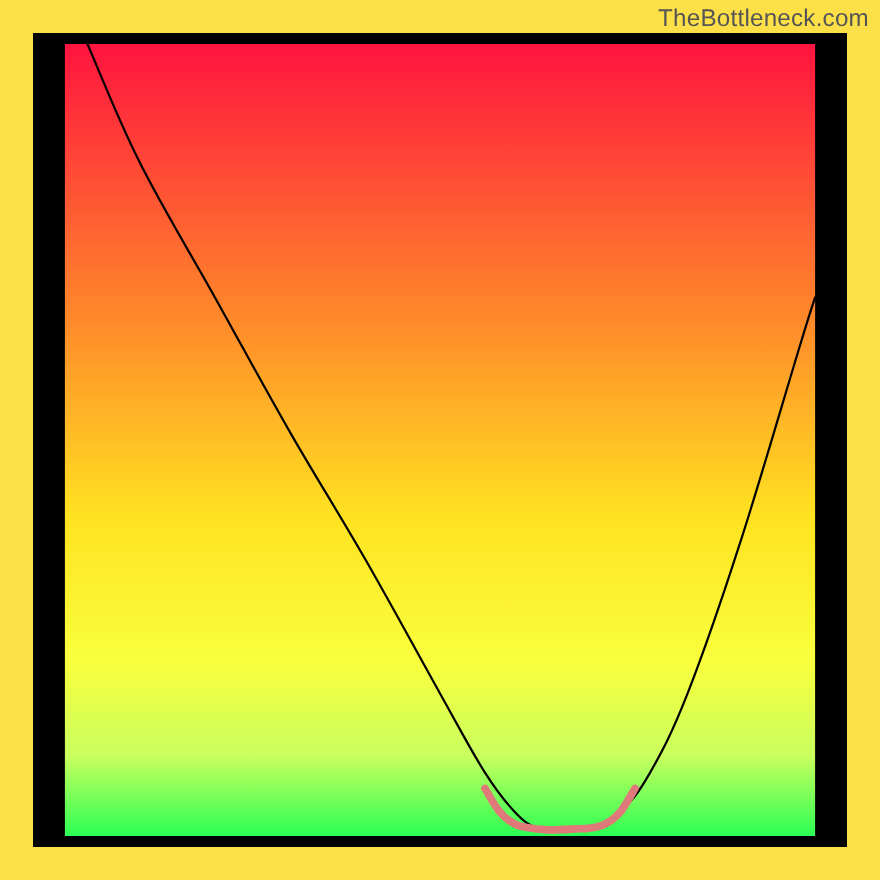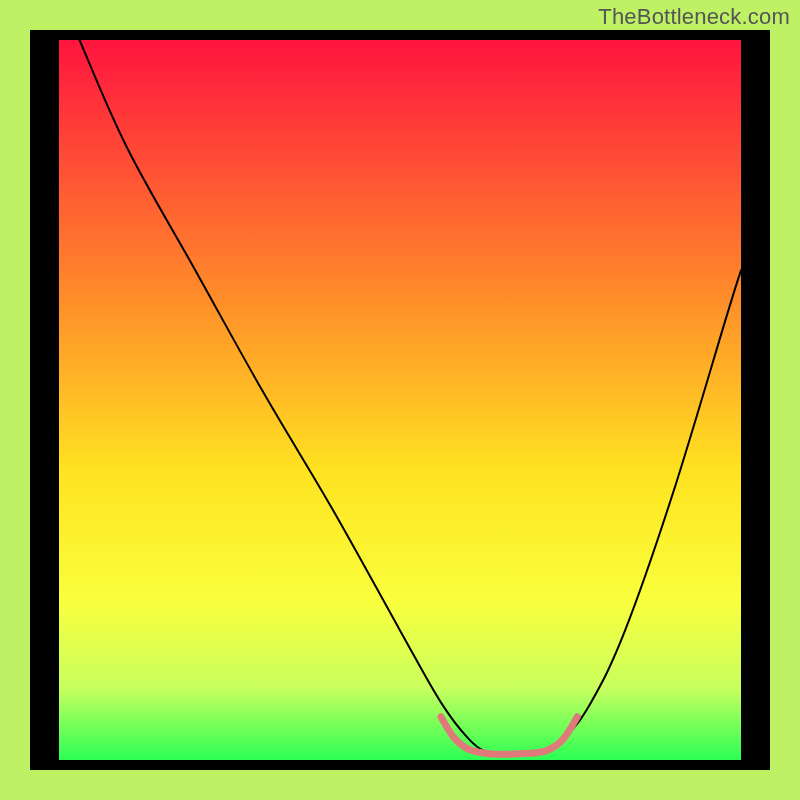--- a/index.html
+++ b/index.html
@@ -5,21 +5,21 @@
   body {
     margin: 0;
     padding: 0;
     background: #fff;
     font-family: Arial, Helvetica, sans-serif;
   }
   .frame {
     width: 800px;
     height: 800px;
     position: relative;
-    background: #bef264;
+    background: #fde047;
   }
   .watermark {
     position: absolute;
     top: 4px;
     right: 10px;
     color: #555;
     font-size: 22px;
     font-weight: 500;
     letter-spacing: 0.2px;
   }

